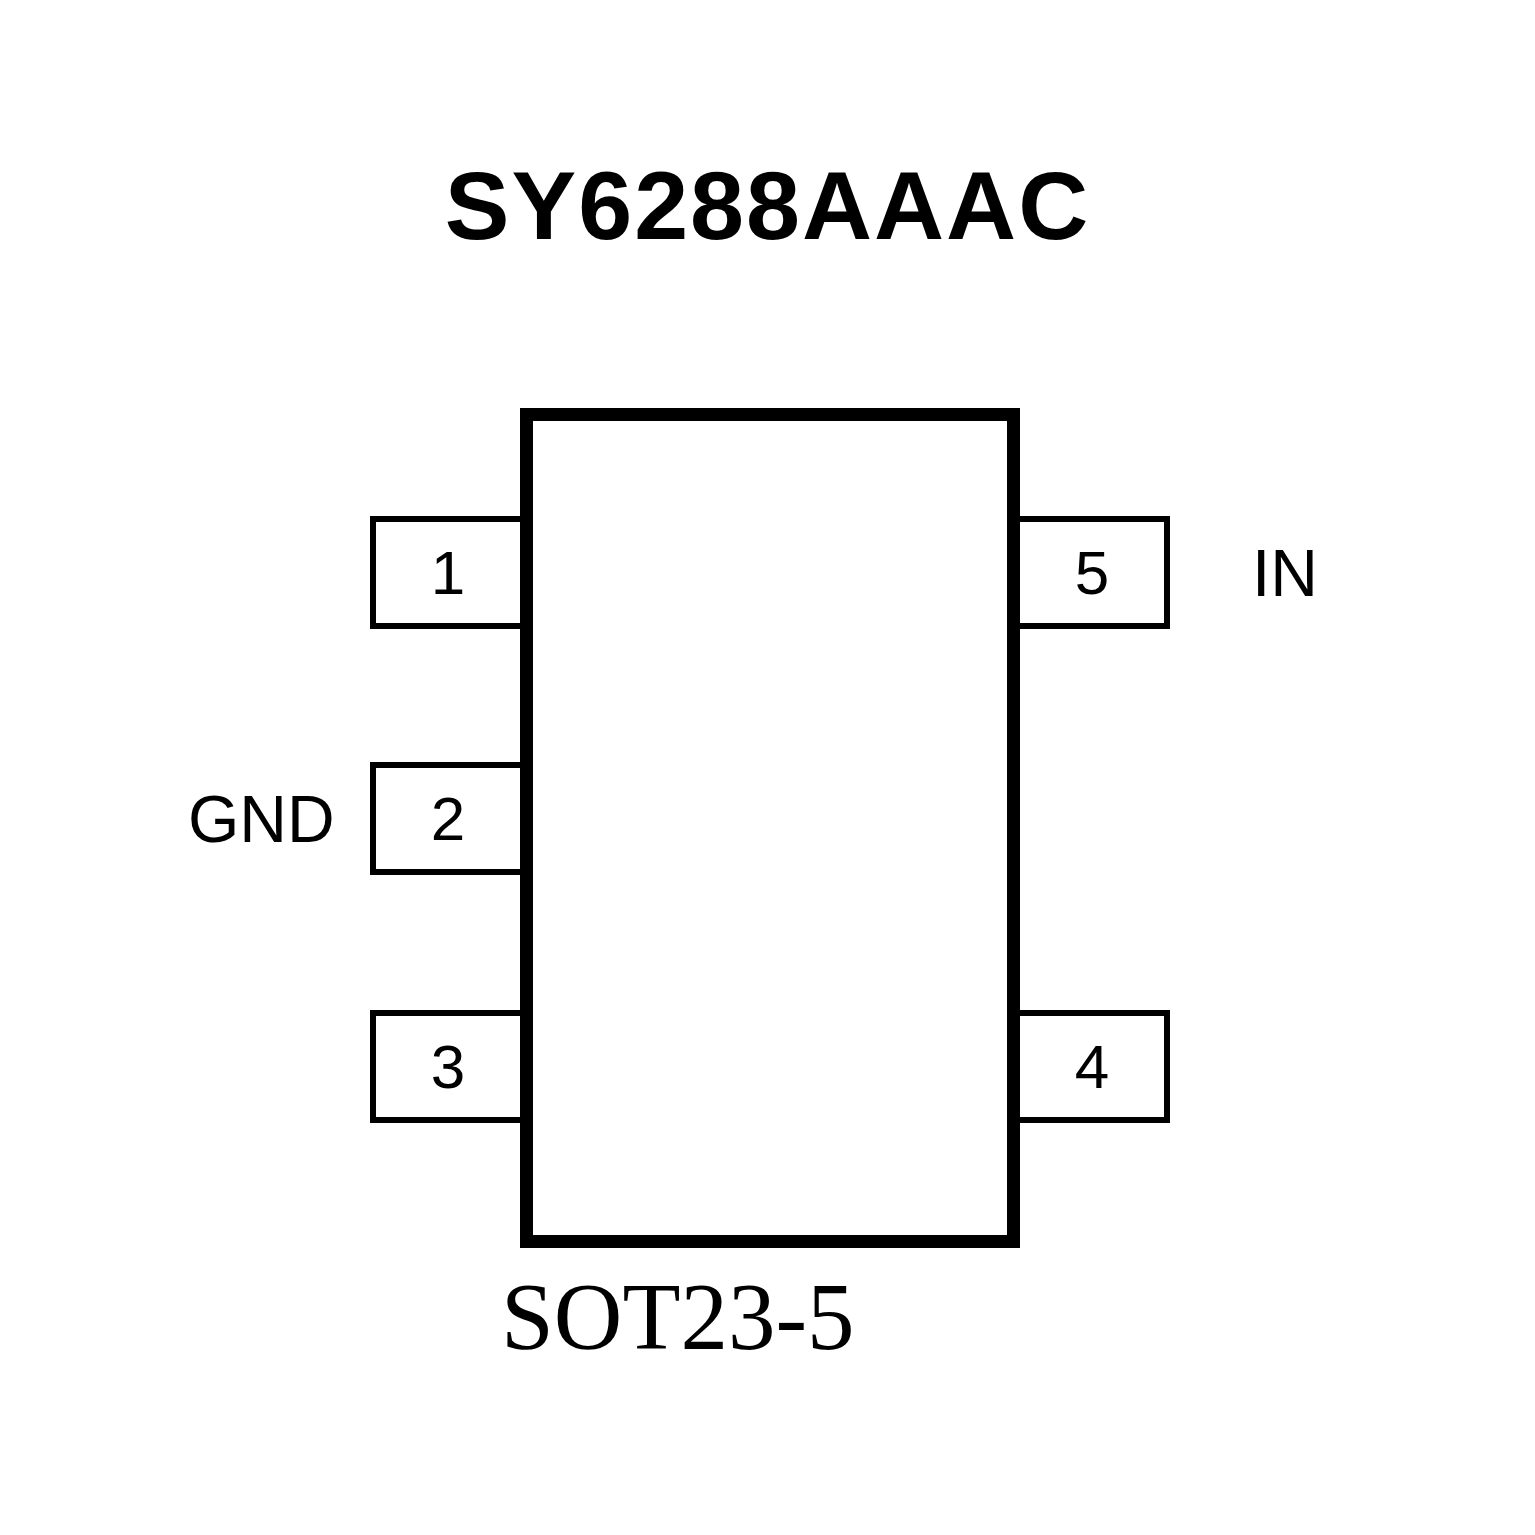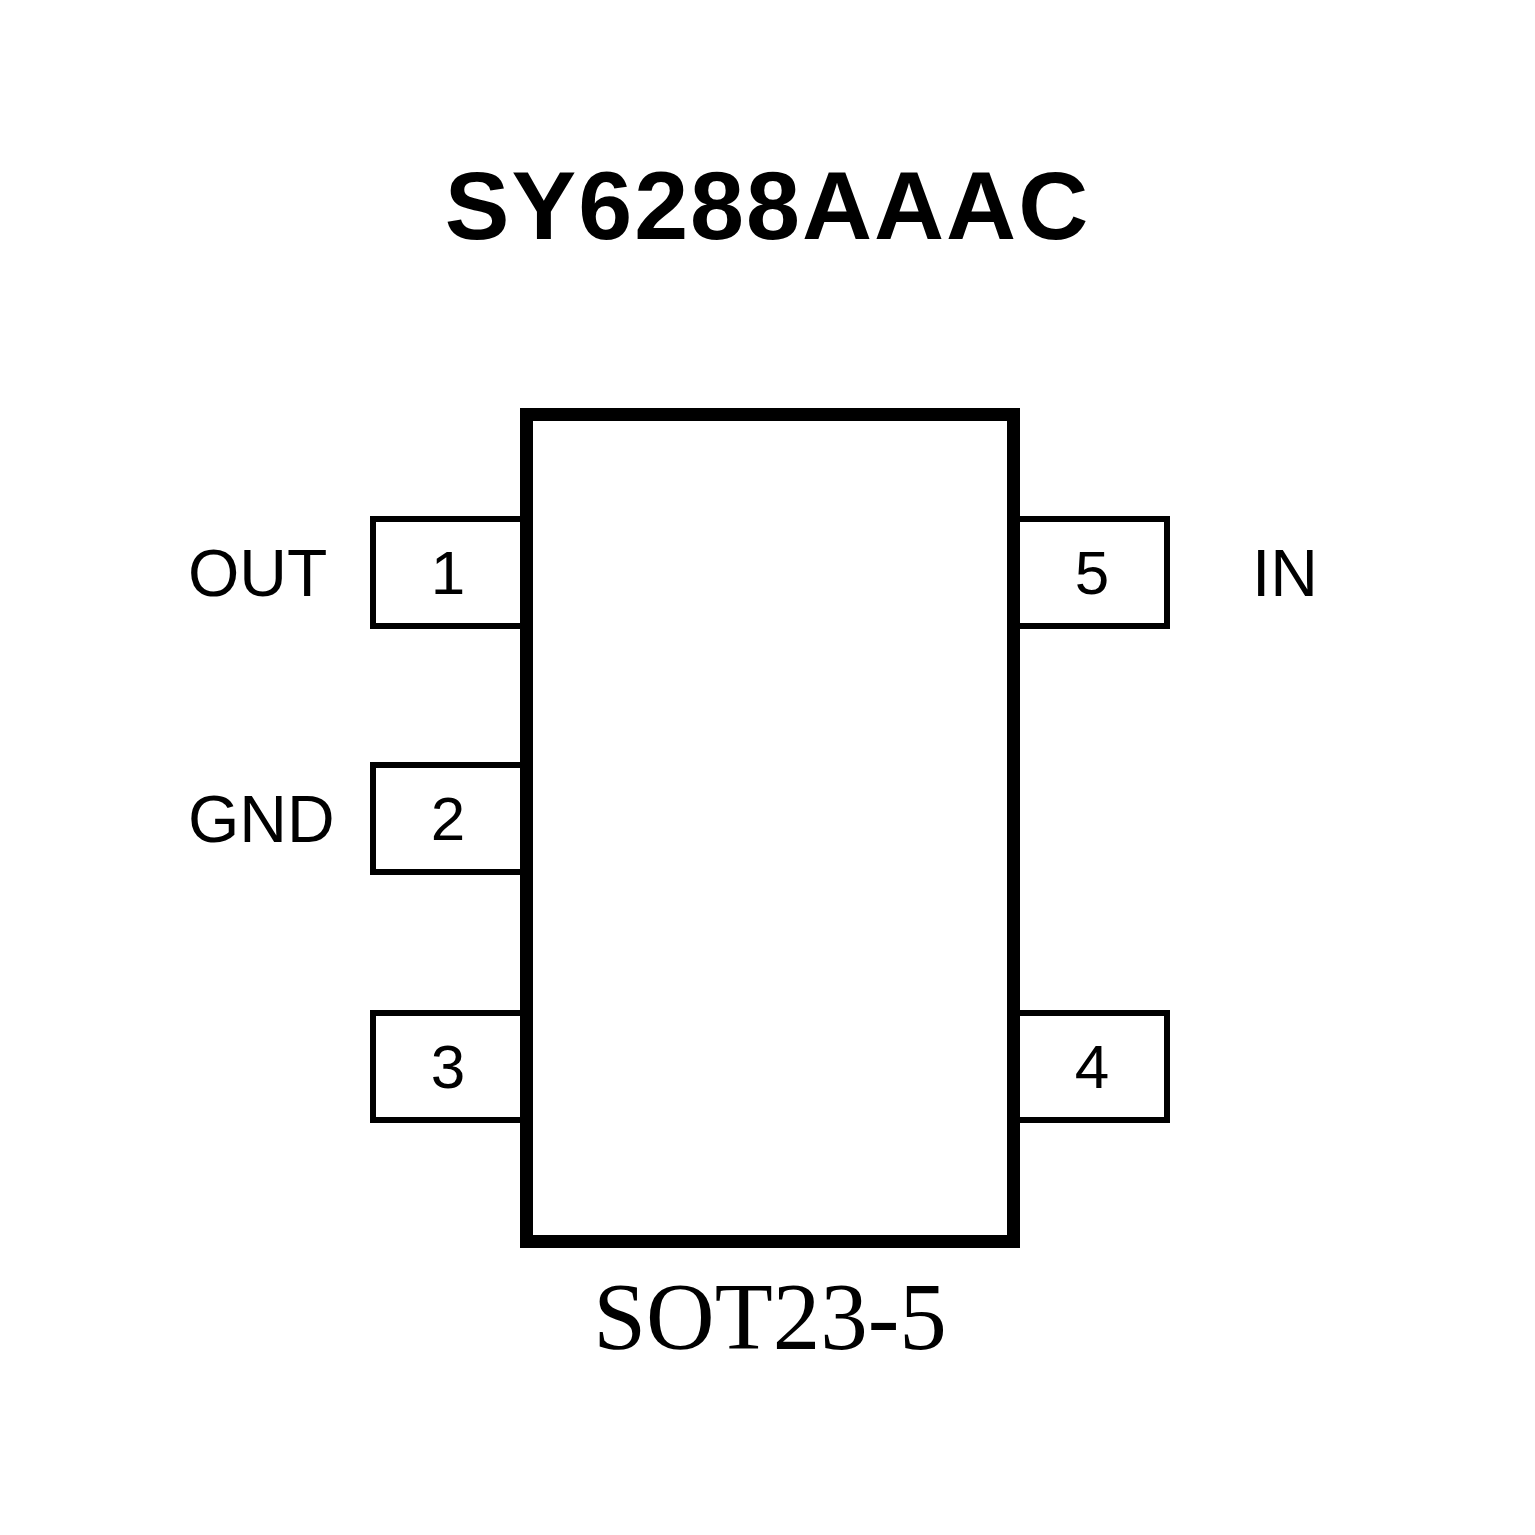--- a/index.html
+++ b/index.html
@@ -74,38 +74,36 @@
     justify-content: flex-start;
   }
   .pin-name.multiline {
     white-space: pre-line;
     line-height: 82px;
     height: auto;
     display: block;
   }
   .package-label {
     position: absolute;
-    left: 520px;
+    left: 501px;
     top: 1262px;
     width: 500px;
-    text-align: center;
     font-family: "Liberation Serif", serif;
     font-size: 95px;
   }
 </style>
 </head>
 <body>
 
 <div class="canvas">
 
   <div class="title">SY6288AAAC</div>
 
   <div class="chip-body"></div>
 
-  <div class="pin-name left" style="top:516px;">OUT</div>
   <div class="pin-box left" style="top:516px;">
     <span class="pin-number">1</span>
   </div>
 
   <div class="pin-name left" style="top:762px;">GND</div>
   <div class="pin-box left" style="top:762px;">
     <span class="pin-number">2</span>
   </div>
 
   <div class="pin-box left" style="top:1010px;">

